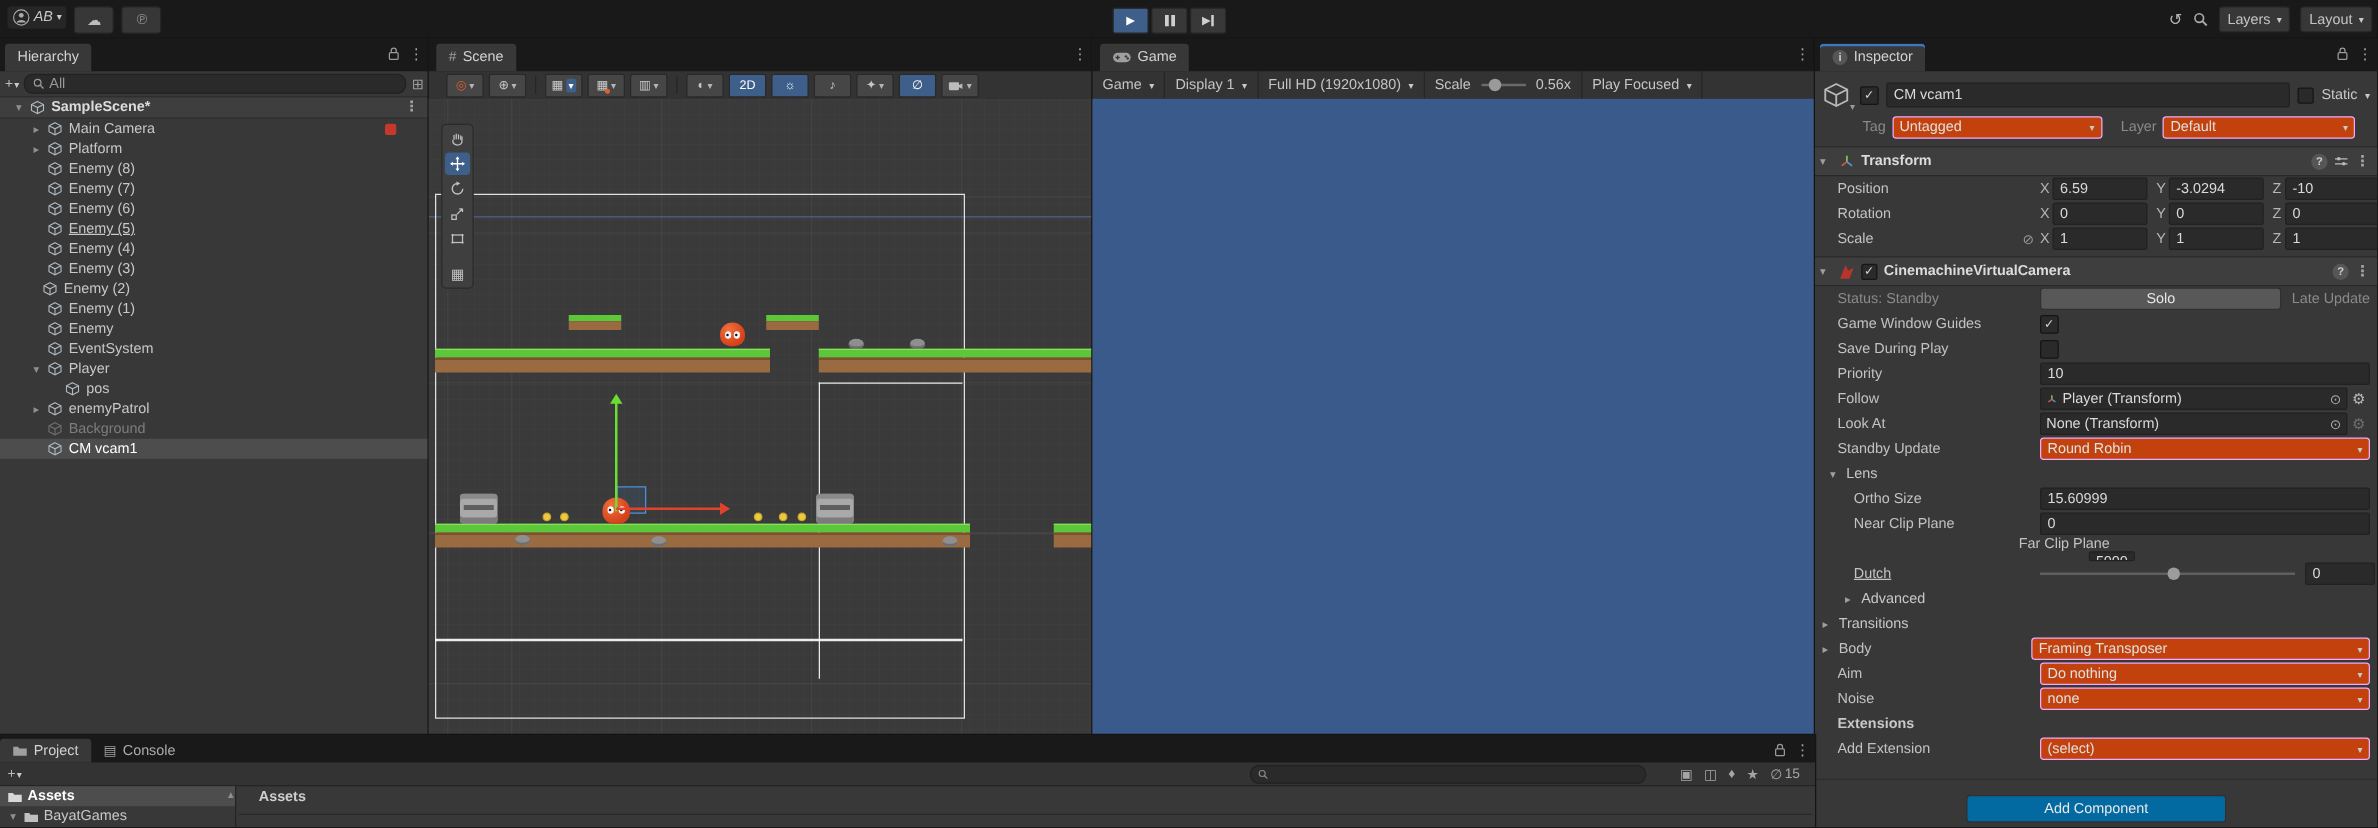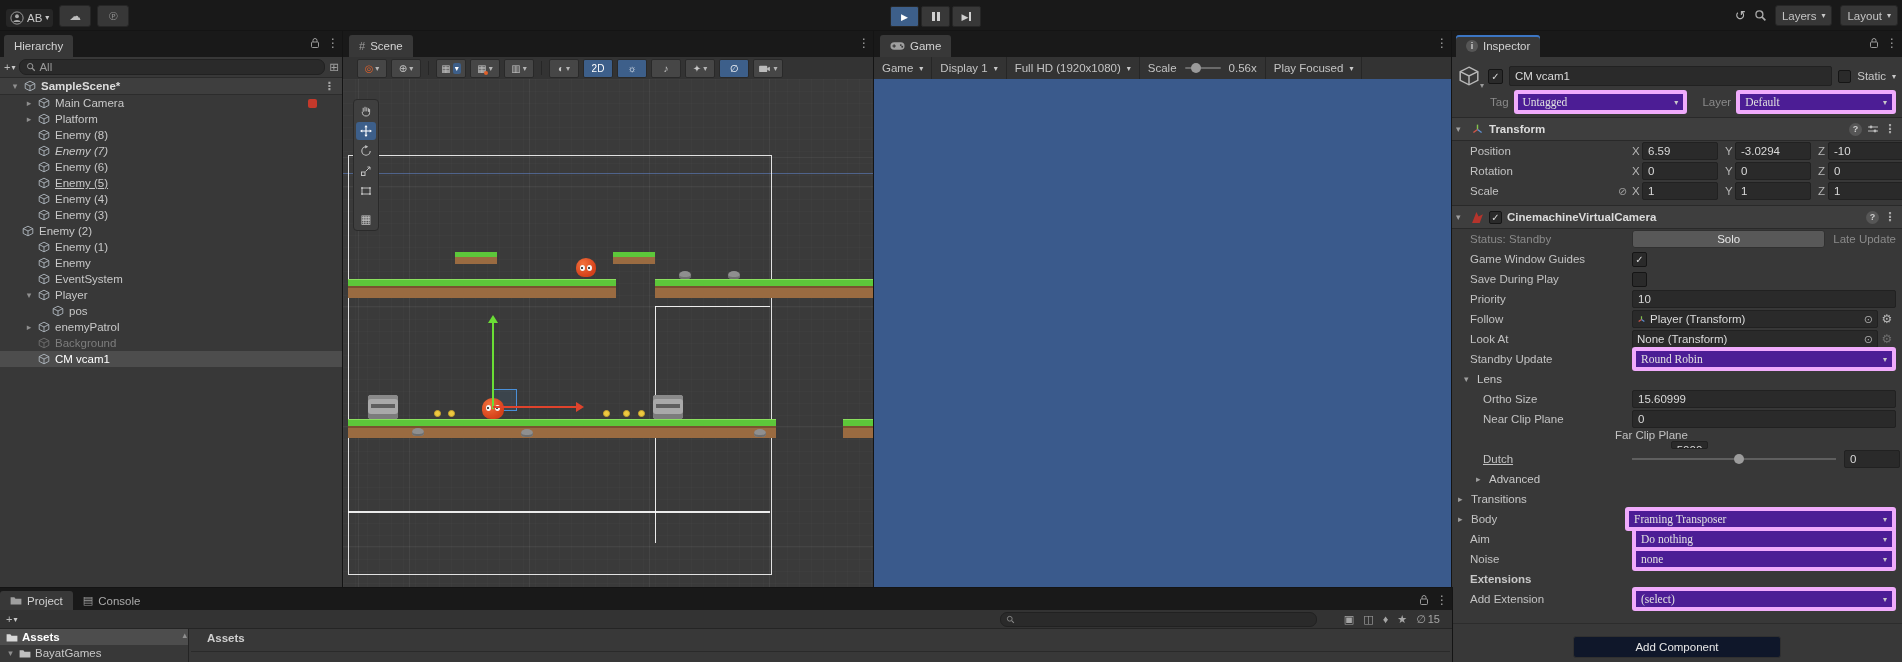--- a/index.html
+++ b/index.html
@@ -2,21 +2,21 @@
 <html><head>
 <meta charset="utf-8">
 <style>
   html,body{margin:0;padding:0;background:#111;}
   .app{position:relative;width:1902px;height:662px;background:#191919;
        font-family:"Liberation Sans","DejaVu Sans",sans-serif;font-size:11.5px;color:#c8c8c8;
        overflow:hidden;-webkit-font-smoothing:antialiased;}
   .panel{position:absolute;background:#383838;outline:1px solid #141414;}
   
   .topbar{position:absolute;left:0;top:0;width:1902px;height:31px;background:#191919;display:flex;align-items:center;}
-  .tb-group{display:flex;align-items:flex-end;gap:6px;margin-left:6px;}
+  .tb-group{display:flex;align-items:flex-start;gap:6px;margin-left:6px;font-style:italic;}
   .acct{display:flex;align-items:center;gap:3px;padding:2px 4px;border-radius:3px;background:#262626;}
   .mini-btn{display:flex;align-items:center;justify-content:center;width:30px;height:20px;background:#373737;border:1px solid #262626;border-radius:3px;color:#bdbdbd;}
   .play-group{position:absolute;left:890px;top:6px;display:flex;gap:2px;}
   .play-btn{width:27px;height:19px;background:#383838;border:1px solid #262626;border-radius:2px;display:flex;align-items:center;justify-content:center;color:#cfcfcf;font-size:9px;}
   .play-btn.active{background:#3d5f8a;color:#fff;}
   .pausebars{display:flex;gap:2px;}
   .pausebars i{display:block;width:3px;height:9px;background:#cfcfcf;}
   .stepwrap{display:flex;align-items:center;gap:1px;}
   .stepwrap i{display:block;width:2px;height:9px;background:#cfcfcf;}
   .tb-right{position:absolute;right:4px;top:5px;display:flex;align-items:center;gap:8px;}
@@ -98,21 +98,21 @@
   
   .insp{left:1452px;top:31px;width:450px;height:631px;}
   .ins-body{position:relative;}
   .ins-head{display:flex;align-items:center;height:30px;padding:4px 6px 0 4px;gap:6px;}
   .bigcube{position:relative;width:26px;height:26px;display:flex;align-items:center;justify-content:center;}
   .bigcube .cdd{position:absolute;right:-2px;bottom:-1px;font-size:8px;color:#9a9a9a;}
   .chk{width:13px;height:13px;background:#2a2a2a;border:1px solid #151515;border-radius:2px;display:flex;align-items:center;justify-content:center;color:#d8d8d8;font-size:10px;flex:none;}
   .field{background:#2a2a2a;border:1px solid #212121;border-radius:2px;color:#dadada;padding:0 5px;height:16px;line-height:16px;white-space:nowrap;overflow:hidden;}
   .name-field{flex:1;height:18px;line-height:18px;}
   .ins-tagrow{display:flex;align-items:center;height:22px;padding:0 6px 0 38px;gap:5px;}
-  .dropdown{display:flex;align-items:center;justify-content:space-between;gap:4px;height:16px;background:#4c1d95;border:4px solid #f0abfc;border-radius:3px;padding:0 5px;color:#e0e0e0;white-space:nowrap;overflow:hidden;font-family:Liberation Serif, serif;}
+  .dropdown{display:flex;align-items:center;justify-content:space-between;gap:4px;height:16px;background:#c2410c;border:1px solid #f0abfc;border-radius:3px;padding:0 5px;color:#e0e0e0;white-space:nowrap;overflow:hidden;}
   .dd-arrow{font-size:8px;color:#c9c9c9;flex:none;}
   .comp-head{display:flex;align-items:center;height:22px;background:#3e3e3e;border-top:1px solid #292929;border-bottom:1px solid #292929;padding:0 6px 0 4px;gap:5px;font-weight:bold;color:#dcdcdc;margin-top:4px;}
   .comp-head .fold{font-size:9px;color:#9f9f9f;width:10px;}
   .comp-head .spacer{flex:1;}
   .helpdot{width:13px;height:13px;border-radius:50%;background:#565656;color:#cfcfcf;font-size:9px;display:flex;align-items:center;justify-content:center;font-weight:bold;}
   .irow{display:flex;align-items:center;height:20px;padding:0 6px 0 18px;}
   .ilabel{width:162px;flex:none;color:#c2c2c2;white-space:nowrap;overflow:hidden;}
   .ilabel.dim,.dim{color:#8a8a8a;}
   .irow .grow{flex:1;}
   .axis{width:10px;color:#b5b5b5;flex:none;}
@@ -123,21 +123,21 @@
   .objfield{flex:1;display:flex;align-items:center;gap:4px;height:16px;background:#2a2a2a;border:1px solid #212121;border-radius:2px;padding:0 4px;color:#dadada;white-space:nowrap;overflow:hidden;}
   .objfield .tgt{margin-left:auto;color:#a9a9a9;font-size:11px;}
   .gearic{width:18px;text-align:center;color:#b9b9b9;font-size:12px;flex:none;}
   .gearic.dim{color:#6e6e6e;}
   .foldrow{gap:4px;}
   .foldrow .fold{font-size:9px;color:#9f9f9f;width:9px;flex:none;}
   .sliderrow .track{position:relative;width:204px;height:2px;background:#5f5f5f;flex:none;}
   .sliderrow .thumb{position:absolute;top:-4px;left:50%;width:10px;height:10px;border-radius:50%;background:#9c9c9c;}
   .smallf{width:44px;margin-left:8px;flex:none;}
   .addcomp-wrap{display:flex;justify-content:center;margin-top:14px;border-top:1px solid #2c2c2c;padding-top:12px;}
-  .addcomp{width:206px;height:20px;background:#0f172a;border:1px solid #303030;border-radius:3px;text-align:center;line-height:20px;color:#e8e8e8;}
+  .addcomp{width:206px;height:20px;background:#0369a1;border:1px solid #303030;border-radius:3px;text-align:center;line-height:20px;color:#e8e8e8;}
   
   .proj{left:0;top:588px;width:1452px;height:74px;}
   .proj .tabbar{height:22px;}
   .proj .tab{height:19px;}
   .ptool{display:flex;align-items:center;height:18px;background:#333;border-bottom:1px solid #252525;padding:0 6px;gap:4px;}
   .psearch{position:absolute;left:1000px;width:305px;height:13px;background:#2a2a2a;border:1px solid #212121;border-radius:7px;display:flex;align-items:center;padding:0 5px;gap:4px;color:#8a8a8a;}
   .pt-icons{position:absolute;right:12px;display:flex;align-items:center;gap:9px;color:#a5a5a5;font-size:11px;}
   .pcols{position:relative;display:flex;height:34px;}
   .pleft{width:188px;border-right:1px solid #242424;position:relative;}
   .prow{display:flex;align-items:center;height:16px;gap:4px;padding-left:6px;}
@@ -275,21 +275,21 @@
         <div class="h-row" style="padding-left: 22px;">
           <span class="h-arrow"></span>
           <span class="h-cube">
             <svg width="12" height="12" viewBox="0 0 12 12">
               <path d="M6 1.2 L10.8 3.6 V8.4 L6 10.8 L1.2 8.4 V3.6 Z" fill="none" stroke="#b0b8c0" stroke-width="0.9"></path>
               <path d="M1.2 3.6 L6 6 L10.8 3.6 M6 6 V10.8" fill="none" stroke="#b0b8c0" stroke-width="0.9"></path>
             </svg>
           </span>
           <span class="h-label">Enemy (8)</span>
         </div>
-        <div class="h-row" style="padding-left: 22px; font-style: italic;">
+        <div class="h-row" style="padding-left: 22px;">
           <span class="h-arrow"></span>
           <span class="h-cube">
             <svg width="12" height="12" viewBox="0 0 12 12">
               <path d="M6 1.2 L10.8 3.6 V8.4 L6 10.8 L1.2 8.4 V3.6 Z" fill="none" stroke="#b0b8c0" stroke-width="0.9"></path>
               <path d="M1.2 3.6 L6 6 L10.8 3.6 M6 6 V10.8" fill="none" stroke="#b0b8c0" stroke-width="0.9"></path>
             </svg>
           </span>
           <span class="h-label">Enemy (7)</span>
         </div>
         <div class="h-row" style="padding-left: 22px;">
@@ -325,21 +325,21 @@
         <div class="h-row" style="padding-left: 22px;">
           <span class="h-arrow"></span>
           <span class="h-cube">
             <svg width="12" height="12" viewBox="0 0 12 12">
               <path d="M6 1.2 L10.8 3.6 V8.4 L6 10.8 L1.2 8.4 V3.6 Z" fill="none" stroke="#b0b8c0" stroke-width="0.9"></path>
               <path d="M1.2 3.6 L6 6 L10.8 3.6 M6 6 V10.8" fill="none" stroke="#b0b8c0" stroke-width="0.9"></path>
             </svg>
           </span>
           <span class="h-label">Enemy (3)</span>
         </div>
-        <div class="h-row" style="padding-left: 6px;">
+        <div class="h-row" style="padding-left: 18px;">
           <span class="h-arrow"></span>
           <span class="h-cube">
             <svg width="12" height="12" viewBox="0 0 12 12">
               <path d="M6 1.2 L10.8 3.6 V8.4 L6 10.8 L1.2 8.4 V3.6 Z" fill="none" stroke="#b0b8c0" stroke-width="0.9"></path>
               <path d="M1.2 3.6 L6 6 L10.8 3.6 M6 6 V10.8" fill="none" stroke="#b0b8c0" stroke-width="0.9"></path>
             </svg>
           </span>
           <span class="h-label">Enemy (2)</span>
         </div>
         <div class="h-row" style="padding-left: 22px;">

